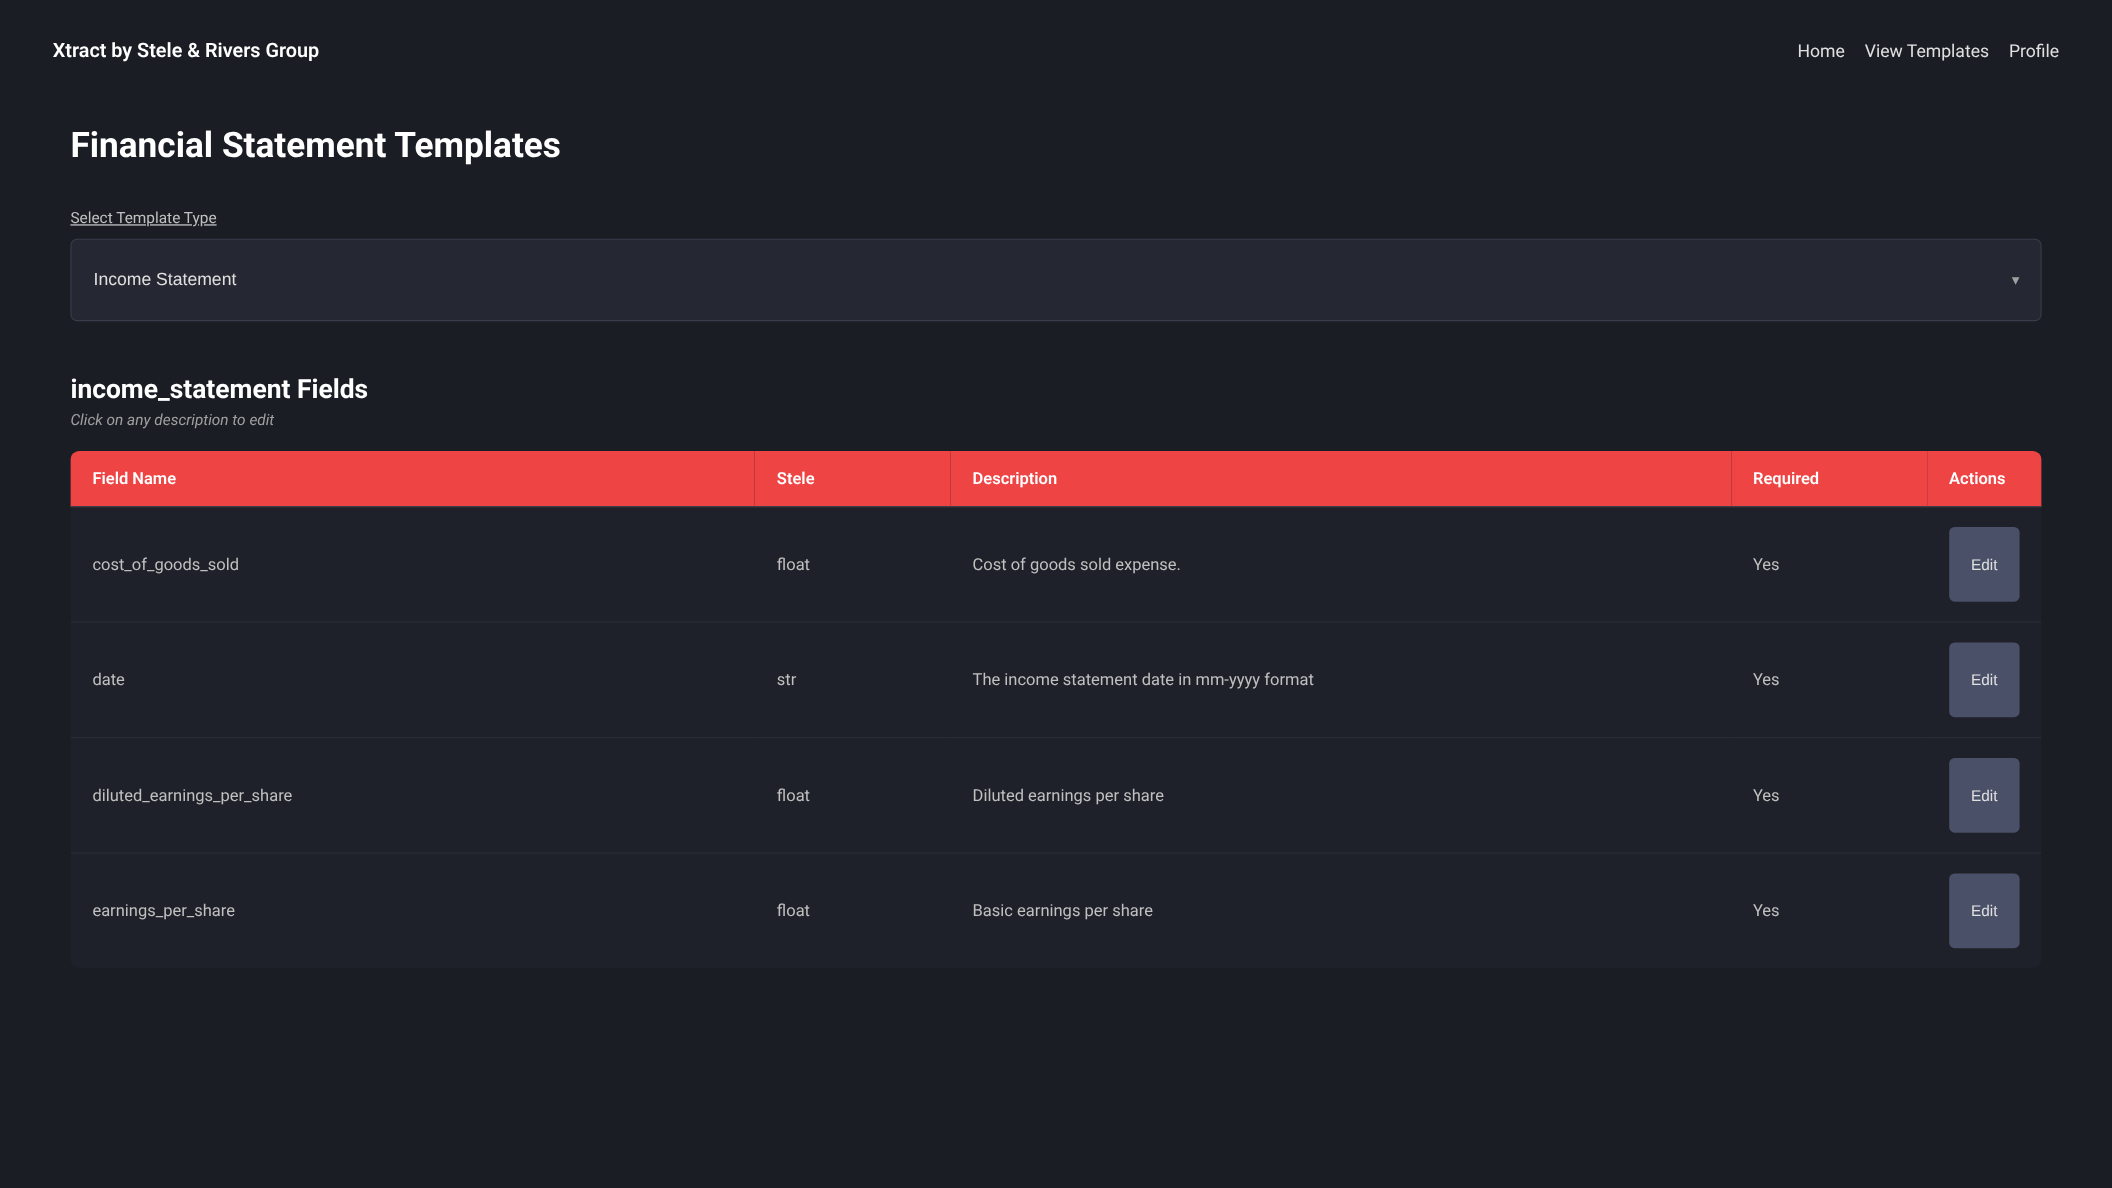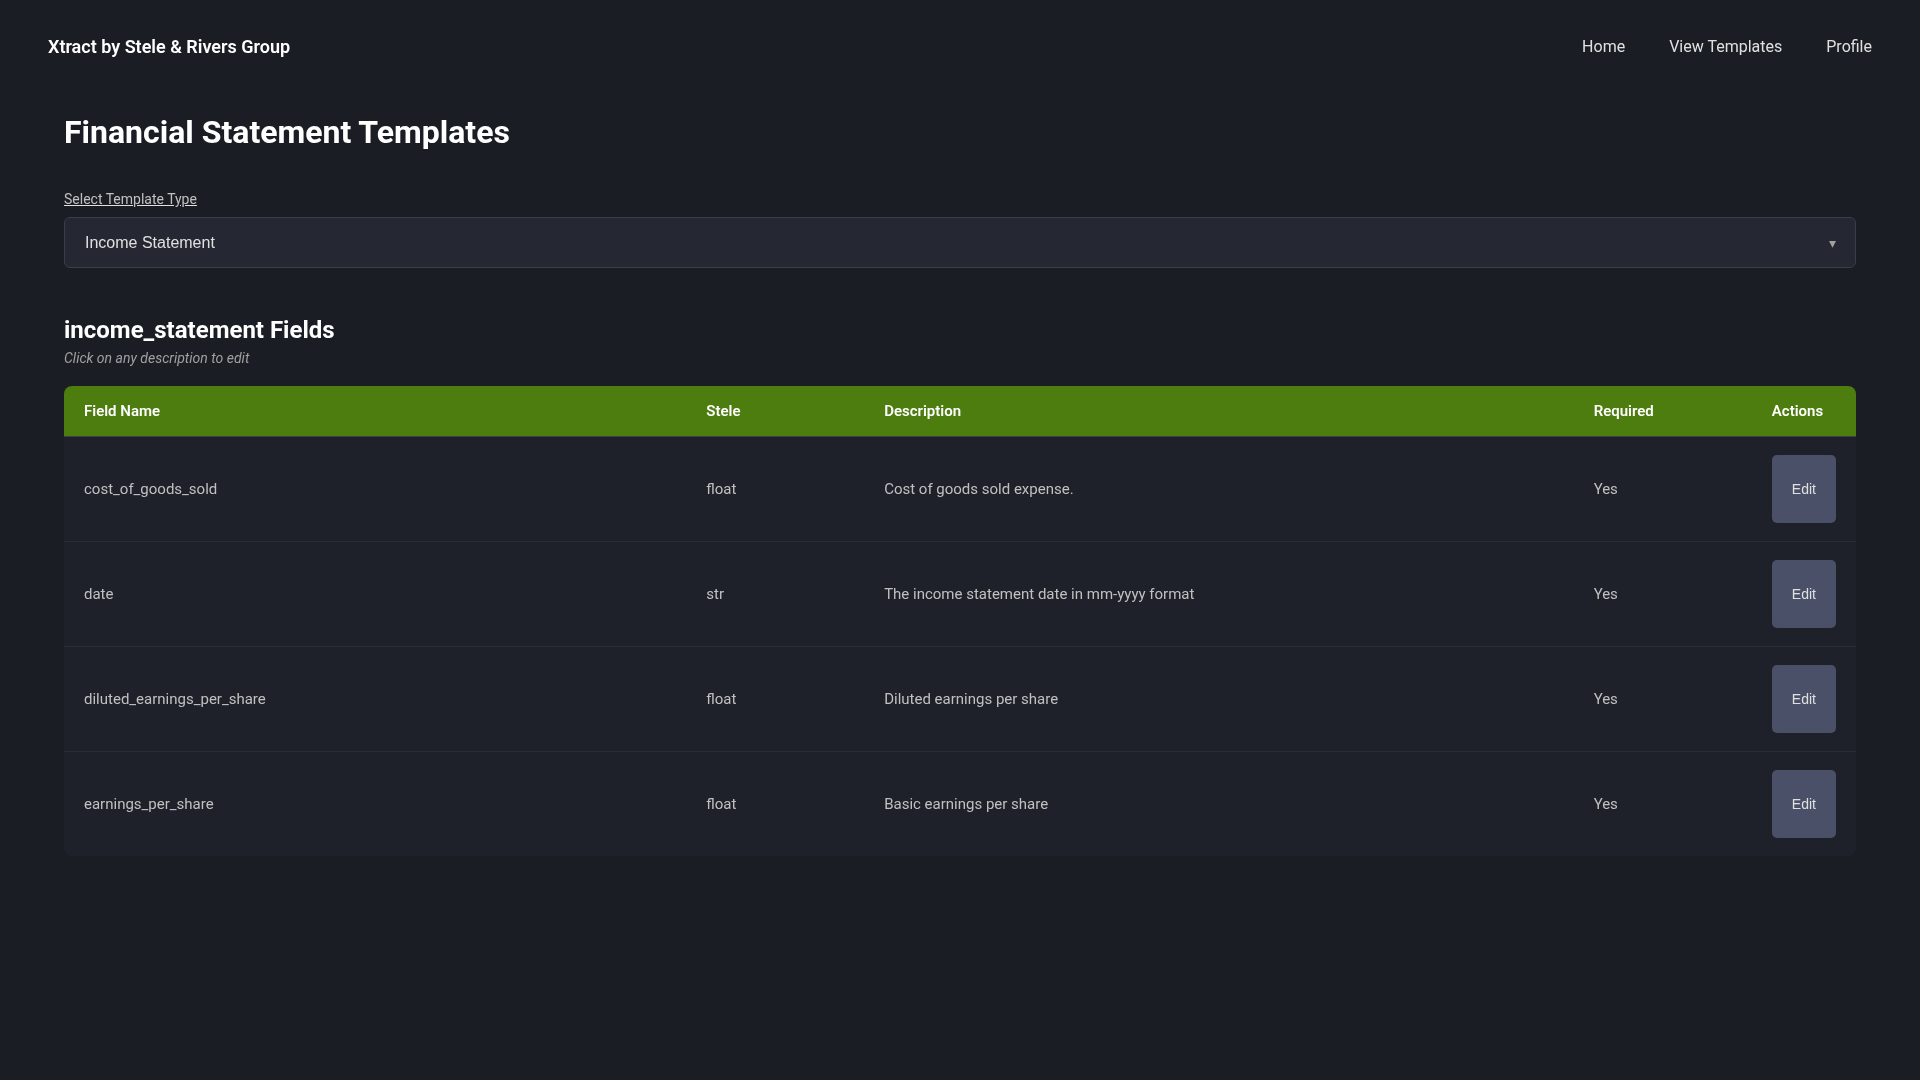--- a/index.html
+++ b/index.html
@@ -25,21 +25,21 @@
     }
 
     .nav-brand {
       font-size: 18px;
       font-weight: 600;
       color: #ffffff;
     }
 
     .nav-links {
       display: flex;
-      gap: 44px;
+      gap: 18px;
       align-items: center;
     }
 
     .nav-link {
       color: #e0e0e0;
       text-decoration: none;
       font-size: 16px;
       cursor: pointer;
     }
 
@@ -65,21 +65,21 @@
       color: #c0c0c0;
       margin-bottom: 10px;
     }
 
     .select-wrapper {
       position: relative;
     }
 
     .template-select {
       width: 100%;
-      padding: 16px 20px;
+      padding: 28px 20px;
       background-color: #252833;
       border: 1px solid #3a3d4a;
       border-radius: 6px;
       color: #e0e0e0;
       font-size: 16px;
       appearance: none;
       cursor: pointer;
       outline: none;
     }
 
@@ -113,21 +113,21 @@
 
     .fields-table {
       width: 100%;
       border-collapse: collapse;
       background-color: #1e2129;
       border-radius: 8px;
       overflow: hidden;
     }
 
     .fields-table thead tr {
-      background-color: #4d7c0f;
+      background-color: #ef4444;
     }
 
     .fields-table th {
       padding: 16px 20px;
       text-align: left;
       font-size: 15px;
       font-weight: 600;
       color: #ffffff;
       border-bottom: 1px solid #3a3d4a;
     }

